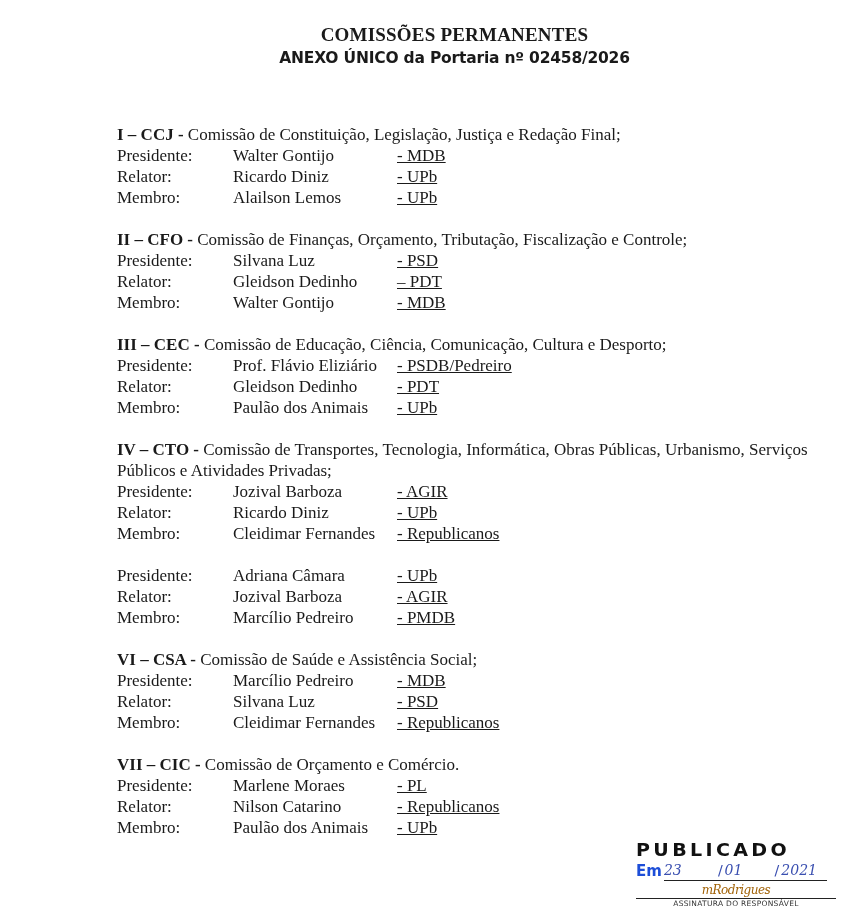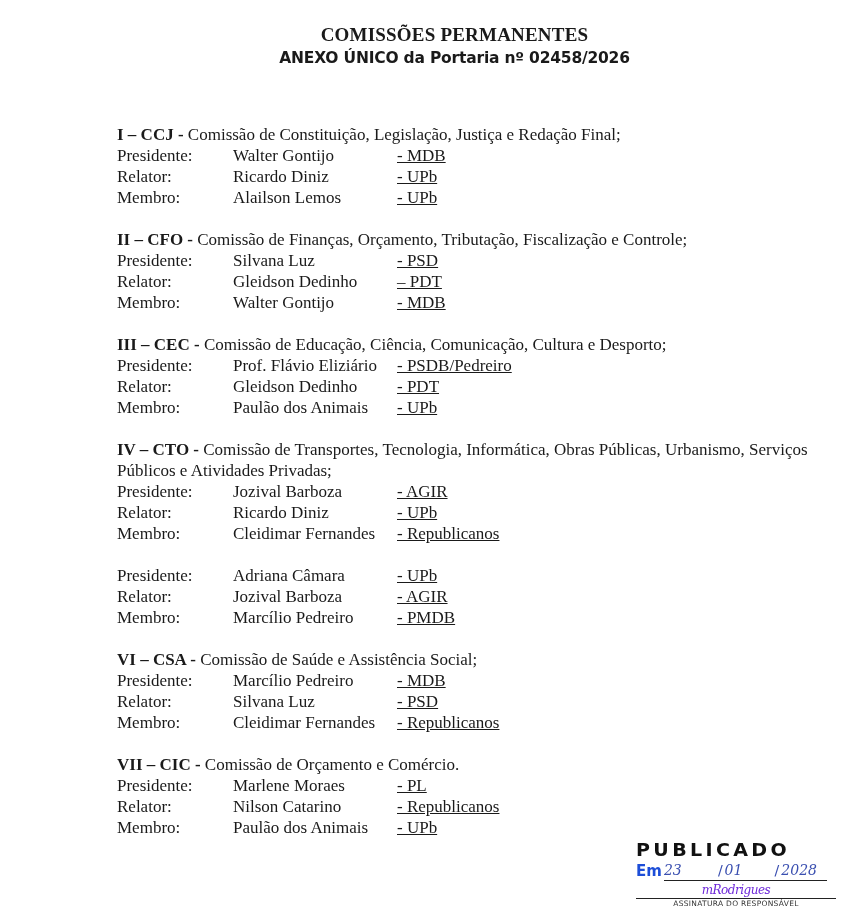--- a/index.html
+++ b/index.html
@@ -119,21 +119,21 @@
     }
     .stamp .sep {
       color: #3a4fb0;
       font-size: 14px;
       border-bottom: 1px solid #222;
       padding: 0 2px;
     }
     .stamp .signature {
       font-family: "DejaVu Serif", serif;
       font-style: italic;
-      color: #6d28d9;
+      color: #a16207;
       font-size: 12px;
       text-align: center;
       line-height: 14px;
       margin-top: 2px;
       letter-spacing: -0.5px;
     }
     .stamp .sig-line {
       border-top: 1px solid #222;
       margin-top: 1px;
       width: 200px;
@@ -291,18 +291,18 @@
 </div>
 
 <div class="stamp">
   <div class="stamp-title">PUBLICADO</div>
   <div class="date-line">
     <span class="em">Em</span>
     <span class="date-part" style="width:52px">23</span>
     <span class="sep">/</span>
     <span class="date-part" style="width:48px">01</span>
     <span class="sep">/</span>
-    <span class="date-part" style="width:46px">2028</span>
+    <span class="date-part" style="width:46px">2021</span>
   </div>
   <div class="signature">mRodrigues</div>
   <div class="sig-line"></div>
   <div class="sig-label">ASSINATURA DO RESPONSÁVEL</div>
 </div>
 
 </body></html>

